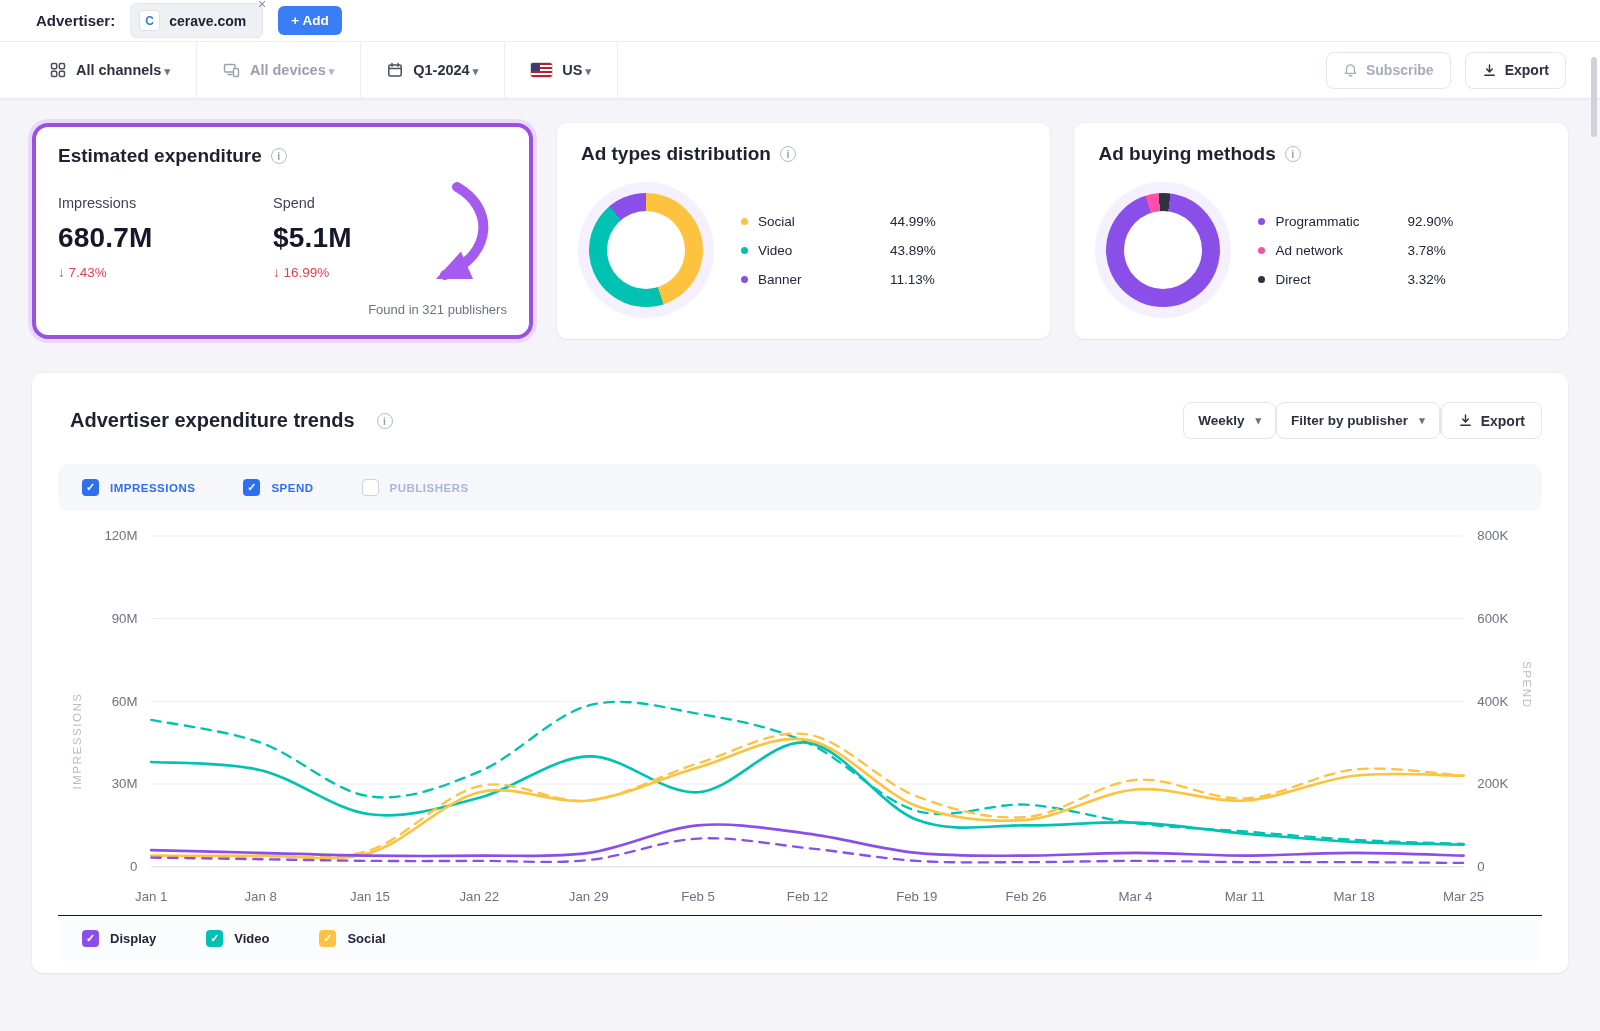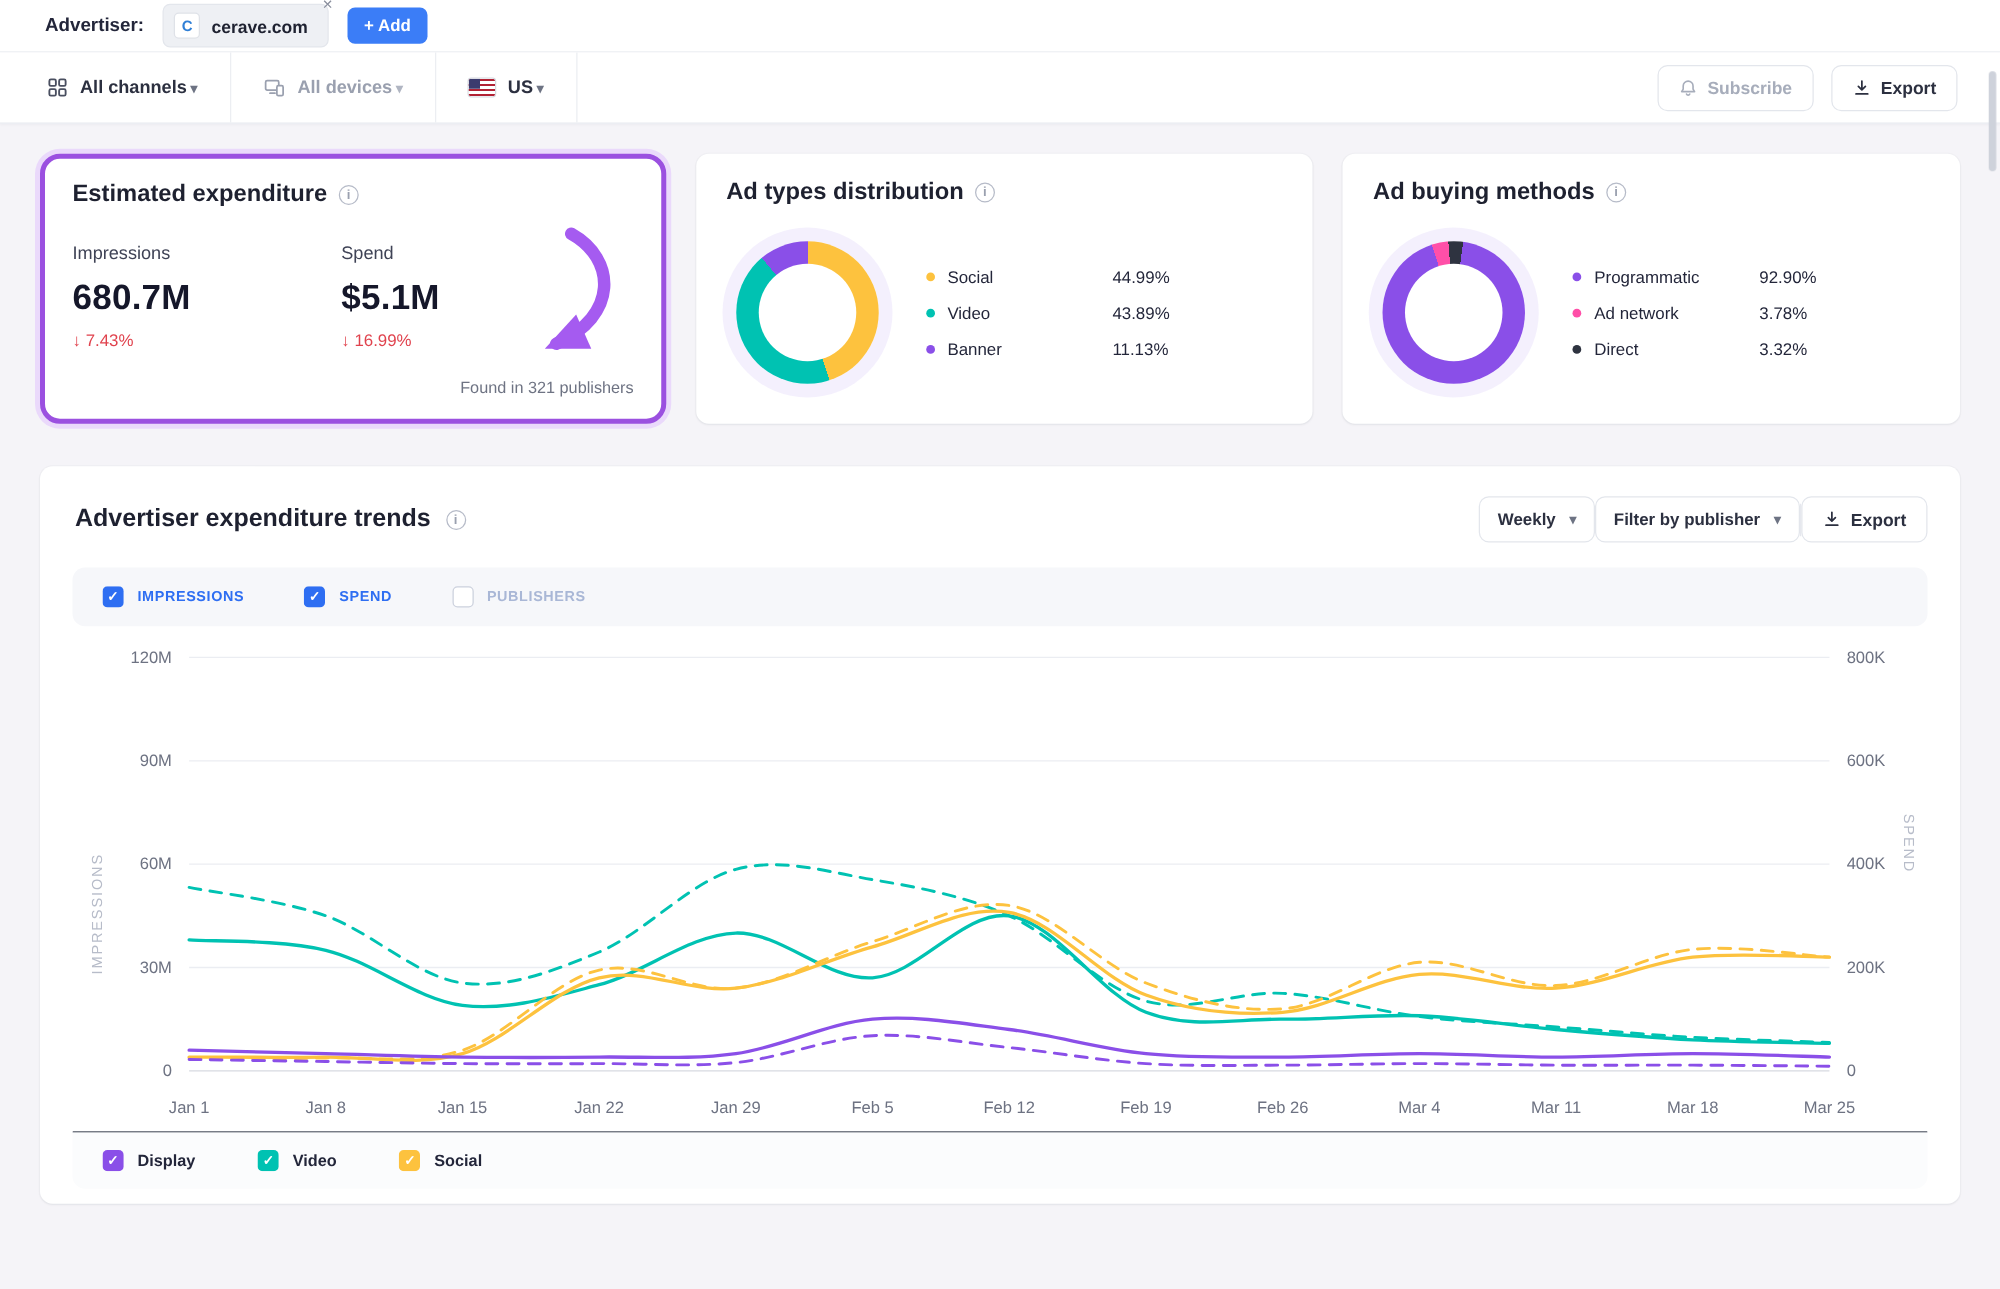--- a/index.html
+++ b/index.html
@@ -45,21 +45,21 @@
     height:57px; background:#fff; border-bottom:1px solid #e8eaef;
     box-shadow:0 1px 2px rgba(20,24,40,.04);
     display:flex; align-items:center; justify-content:space-between;
   }
   .tb-dd{ display:flex; height:100%; align-items:stretch; }
   .dd{
     display:flex; align-items:center; gap:10px; padding:0 26px;
     border-right:1px solid #eceef2; font-size:14.5px; font-weight:600;
     color:#2c3040; cursor:pointer;
   }
-  .dd:first-child{ padding-left:38px;justify-content:space-between; }
+  .dd:first-child{ padding-left:50px;justify-content:space-between; }
   .dd.muted{ color:#9aa0af; }
   .caret::after{ content:"▾"; font-size:11px; color:#6d7383; margin-left:3px; }
   .dd.muted .caret::after{ color:#b0b5c2; }
   .toolbar-right{ display:flex; gap:14px; padding-right:34px; }
   .flag{
     width:21px; height:14px; border-radius:2px; position:relative; overflow:hidden;
     background:repeating-linear-gradient(180deg,#b22234 0 2px,#fff 2px 4px);
     box-shadow:0 0 0 1px #d6d9e0;
   }
   .flag::after{ content:""; position:absolute; left:0; top:0; width:9px; height:8px; background:#3c3b6e; }
@@ -104,21 +104,21 @@
   .lg-val{ }
 
   
   .trends{
     margin-top:34px; background:#fff; border-radius:10px;
     box-shadow:0 1px 2px rgba(23,28,45,.06), 0 0 0 1px rgba(23,28,45,.02);
     padding:24px 26px 12px;
   }
   .trends-head{ display:flex; align-items:center; justify-content:space-between; }
   .trends-title-row{ display:flex; align-items:center; gap:10px; }
-  .trends-title{ margin:2px; font-size:20px; font-weight:700; color:#1e2130; }
+  .trends-title{ margin:12px; font-size:20px; font-weight:700; color:#1e2130; }
   .controls{ display:flex; align-items:center; gap:0; }
   .select{
     display:flex; align-items:center; gap:8px; background:#fff; cursor:pointer;
     border:1px solid #e3e6ec; border-radius:8px; padding:10px 14px;
     font-size:13.5px; font-weight:600; color:#2c3040;
   }
   .vdiv{ width:1px; height:26px; background:#e6e8ee; }
 
   .toggles{
     margin-top:20px; background:#f6f7fa; border-radius:10px;
@@ -183,20 +183,29 @@
     </div>
     <div class="dd muted">
       <span class="icon-svg">
         <svg width="17" height="16" viewBox="0 0 17 16" fill="none" stroke="#9aa0af" stroke-width="1.4" stroke-linecap="round">
           <rect x="1.5" y="2.5" width="10.5" height="7.5" rx="1.2"></rect>
             <path d="M5 12.5h4"></path>
           <rect x="10.5" y="6.5" width="5" height="8" rx="1.2" fill="#fff"></rect>
         </svg>
       </span>
       <span class="caret">All devices</span>
+    </div>
+    <div class="dd">
+      <span class="icon-svg">
+        <svg width="16" height="16" viewBox="0 0 16 16" fill="none" stroke="#4a4f60" stroke-width="1.5" stroke-linecap="round">
+          <rect x="1.8" y="3" width="12.4" height="11" rx="1.5"></rect>
+            <path d="M1.8 6.6h12.4M5 1.4v2.8M11 1.4v2.8"></path>
+        </svg>
+      </span>
+      <span class="caret">Q1-2024</span>
     </div>
     <div class="dd">
       <span class="flag"></span>
       <span class="caret">US</span>
     </div>
   </div>
   <div class="toolbar-right">
     <button class="btn ghost muted">
       <span class="icon-svg">
         <svg width="15" height="15" viewBox="0 0 16 16" fill="none" stroke="#a7adbb" stroke-width="1.4" stroke-linecap="round" stroke-linejoin="round">

